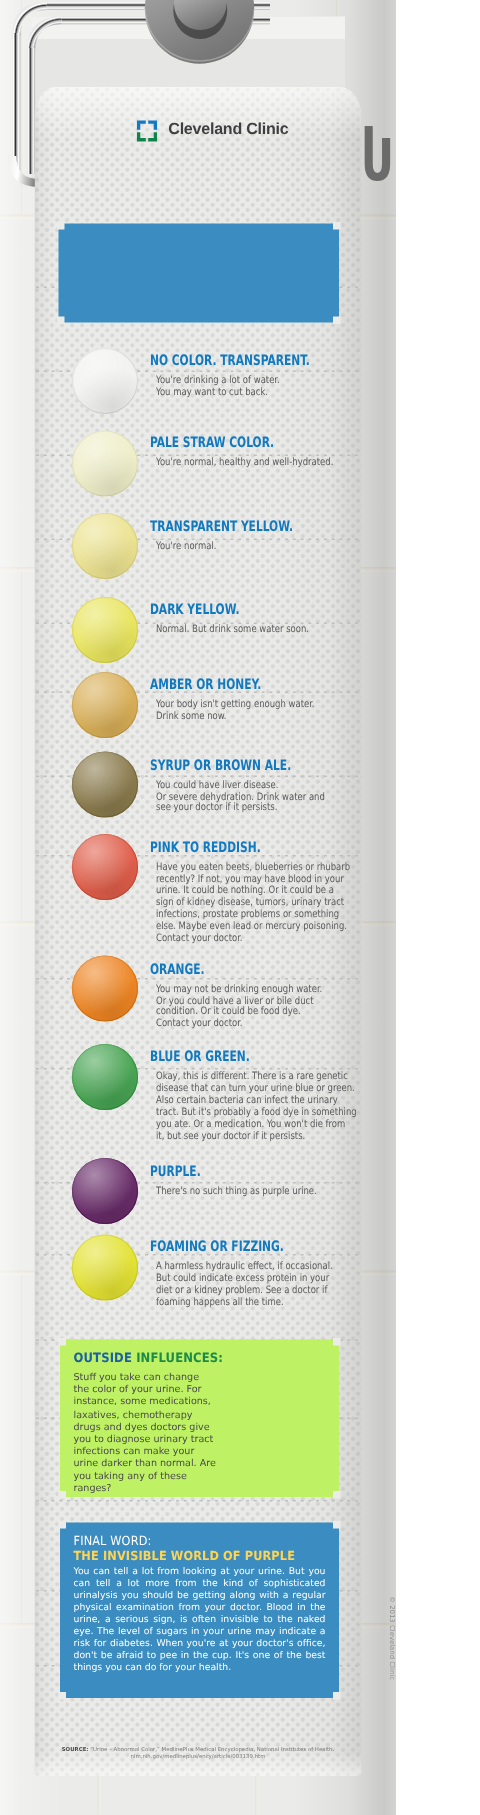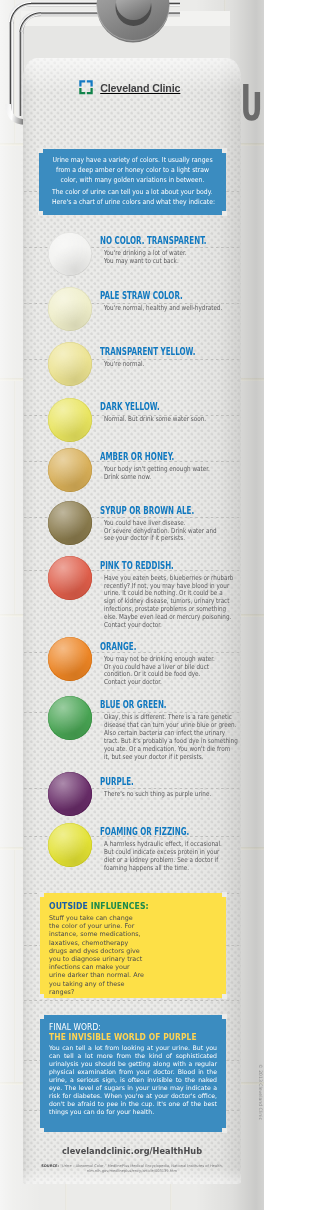--- a/index.html
+++ b/index.html
@@ -35,21 +35,21 @@
      background:linear-gradient(180deg,rgba(255,255,255,.62),rgba(255,255,255,0));}
   .paper-bottom{position:absolute;left:0;right:0;bottom:0;height:16px;
      background:linear-gradient(180deg,rgba(255,255,255,0),rgba(255,255,255,.5));}
 
   
   .perf{position:absolute;left:1px;right:1px;height:1px;
      background-image:linear-gradient(90deg,#b8b8b6 0 2.2px, rgba(0,0,0,0) 2.2px 5.2px);
      background-size:5.2px 1px;opacity:.85;}
 
   
-  #logo{position:absolute;left:56px;top:22px;width:125px;height:15px;display:flex;align-items:center;gap:7.2px;text-decoration:underline;}
+  #logo{position:absolute;left:68px;top:22px;width:125px;height:15px;display:flex;gap:7.2px;}
   #logo .mark{width:14px;height:14.6px;flex:0 0 14px;}
   #logo .word{font-family:"Liberation Sans","DejaVu Sans",sans-serif;font-size:10.7px;font-weight:bold;color:#3f3f41;letter-spacing:-0.15px;white-space:nowrap;}
 
   #title{position:absolute;left:-7px;top:48px;width:218px;text-align:center;
      font-family:"DejaVu Sans Condensed","DejaVu Sans",sans-serif;
      font-size:24px;font-weight:normal;letter-spacing:1.7px;line-height:26px;
      color:#84847f;white-space:nowrap;}
   #title .tw{display:inline-block;transform:scaleX(0.80);transform-origin:center;margin-right:-1.7px;}
   #title .gold{color:#f0b323;}
 
@@ -69,21 +69,21 @@
                radial-gradient(circle at 62% 88%, rgba(0,0,0,.10), rgba(0,0,0,0) 55%);}
   .rowtext{position:absolute;left:77px;width:160px;top:-1px;}
   .rowtext h3{margin:0;font-family:"DejaVu Sans Condensed","DejaVu Sans",sans-serif;
      font-size:9.6px;font-weight:bold;color:#1179c0;letter-spacing:0px;line-height:8px;white-space:nowrap;
      transform:scaleX(0.825);transform-origin:left top;}
   .rowtext .body{margin:0;margin-top:5.2px;margin-left:3.5px;font-family:"DejaVu Sans Condensed","DejaVu Sans",sans-serif;
      font-size:6.8px;line-height:7.87px;color:#5b5b5d;white-space:nowrap;
      transform:scaleX(0.925);transform-origin:left top;}
 
   
-  #outside{position:absolute;left:40px;top:893px;width:186px;height:105px;background:#fde047;}
+  #outside{position:absolute;left:40px;top:893px;width:186px;height:105px;background:#bef264;}
   #outside .notch{position:absolute;width:5px;height:5px;background:#ebebe9;}
   #outside h3{margin:0;position:absolute;left:9px;top:8px;
     font-family:"DejaVu Sans Condensed","DejaVu Sans",sans-serif;
     font-size:8.6px;font-weight:bold;letter-spacing:.1px;color:#1b5fa8;}
   #outside h3 .g{color:#1c8a4b;}
   #outside .body{position:absolute;left:9px;top:21px;width:96px;font-size:6.4px;line-height:8.2px;color:#4a4a4c;}
   #pillshot{position:absolute;right:0px;bottom:0px;width:100px;height:94px;overflow:hidden;}
 
   
   #final{position:absolute;left:40px;top:1015px;width:186px;height:117px;background:#3b8cc0;color:#fff;}
@@ -277,22 +277,20 @@
       <span class="word">Cleveland Clinic</span>
     </div>
 
   </div>
 
   <div id="intro">
     <i class="notch" style="left:-1px;top:-1px"></i>
       <i class="notch" style="right:-1px;top:-1px"></i>
     <i class="notch" style="left:-1px;bottom:-1px"></i>
       <i class="notch" style="right:-1px;bottom:-1px"></i>
-    <p class="p1">Urine may have a variety of colors. It usually ranges from a deep amber or honey color to a light straw color, with many golden variations in between.</p>
-    <p class="p2">The color of urine can tell you a lot about your body. Here's a chart of urine colors and what they indicate:</p>
   </div>
 
   <div id="rows">
       <div class="row" style="top:238px">
         <div class="swatch" style="background:#f2f2f0;box-shadow:inset 0 0 0 .7px #d9d9d7">
           <i></i>
         </div>
         <div class="rowtext">
           <h3>NO COLOR. TRANSPARENT.</h3>
           <div class="body">You're drinking a lot of water.<br>You may want to cut back.</div>
@@ -403,20 +401,19 @@
   <div id="final">
     <i class="notch" style="left:-1px;top:-1px"></i>
       <i class="notch" style="right:-1px;top:-1px"></i>
     <i class="notch" style="left:-1px;bottom:-1px"></i>
       <i class="notch" style="right:-1px;bottom:-1px"></i>
     <h3>FINAL WORD:</h3>
     <h4>THE INVISIBLE WORLD OF PURPLE</h4>
     <div class="body">You can tell a lot from looking at your urine. But you can tell a lot more from the kind of sophisticated urinalysis you should be getting along with a regular physical examination from your doctor. Blood in the urine, a serious sign, is often invisible to the naked eye. The level of sugars in your urine may indicate a risk for diabetes. When you're at your doctor's office, don't be afraid to pee in the cup. It's one of the best things you can do for your health.</div>
   </div>
 
-  <div id="url">clevelandclinic.org/HealthHub</div>
   <div id="src">
     <div class="l1"><b>SOURCE:</b> <span>“Urine – Abnormal Color,” MedlinePlus Medical Encyclopedia, National Institutes of Health.</span></div>
     <div class="l2">nlm.nih.gov/medlineplus/ency/article/003139.htm</div>
   </div>
   <div id="copy">© 2013 Cleveland Clinic</div>
 
 </div>
 
 </body></html>

